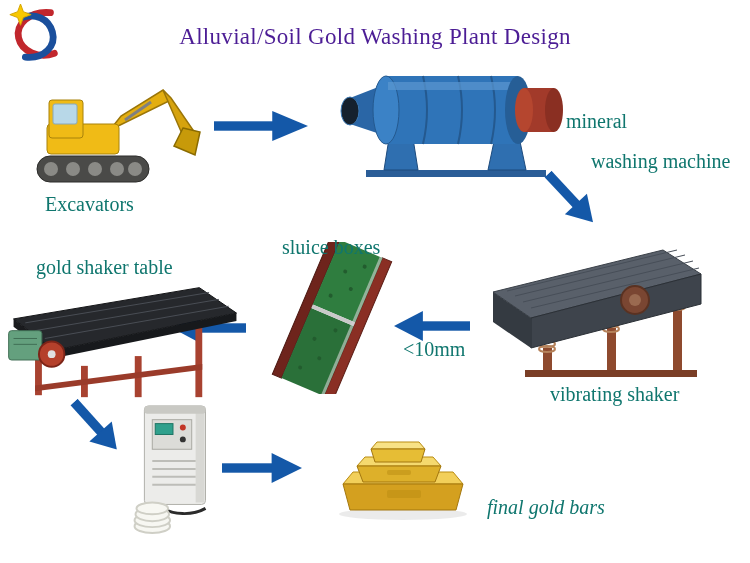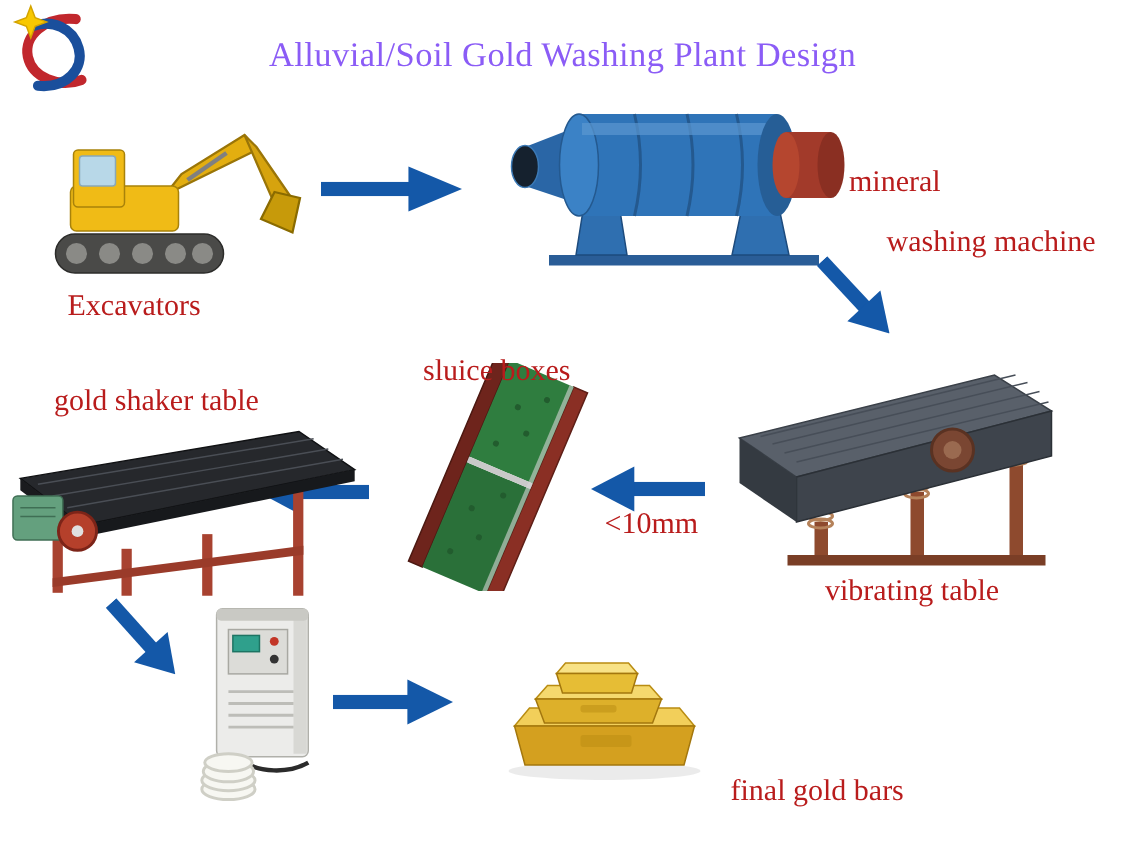--- a/index.html
+++ b/index.html
@@ -1,21 +1,21 @@
 <!DOCTYPE html>
 <html><head>
 <meta charset="utf-8">
 <style>
   * { margin:0; padding:0; box-sizing:border-box; }
   html,body { background:#ffffff; }
   body { font-family:"Liberation Serif", serif; color:#111; }
   #canvas { position:relative; width:750px; height:563px; background:#fff; overflow:hidden; }
   .title { position:absolute; left:0; top:24px; width:100%; text-align:center;
-           font-size:23px; letter-spacing:0.3px; color:#8b5cf6; }
-  .label { position:absolute; font-size:20px; color:#b91c1c; white-space:nowrap; }
+           font-size:23px; letter-spacing:0.3px; color:#4c1d95; }
+  .label { position:absolute; font-size:20px; color:#0f766e; white-space:nowrap; }
   svg.machine, svg.arrow, svg.logo { position:absolute; display:block; }
   .arrow { pointer-events:none; }
 </style>
 </head>
 <body>
 
 <div id="canvas">
 
   <div class="title">Alluvial/Soil Gold Washing Plant Design</div>
 
@@ -93,21 +93,21 @@
       <line x1="30" y1="74" x2="200" y2="33"></line>
       <line x1="22" y1="69" x2="192" y2="28"></line>
       <line x1="38" y1="80" x2="208" y2="39"></line>
       <line x1="46" y1="86" x2="214" y2="46"></line>
     </g>
     <polygon points="46,96 216,52 216,82 46,126" fill="#3e444c" stroke="#2b3036"></polygon>
     <polygon points="8,70 46,96 46,126 8,100" fill="#343a41"></polygon>
     <circle cx="150" cy="78" r="14" fill="#7a4632" stroke="#5a3222" stroke-width="2"></circle>
     <circle cx="150" cy="78" r="6" fill="#9a6a50"></circle>
   </svg>
-  <div class="label" style="left:550px; top:383px;">vibrating table</div>
+  <div class="label" style="left:550px; top:383px;">vibrating shaker</div>
 
   <svg class="arrow" style="left:394px; top:310px; transform:scaleX(-1);" width="76" height="32" viewBox="0 0 100 34" preserveAspectRatio="none">
     <rect x="0" y="12" width="64" height="10" fill="#1458a8"></rect>
     <polygon points="62,1 100,17 62,33" fill="#1458a8"></polygon>
   </svg>
   <div class="label" style="left:403px; top:338px;">&lt;10mm</div>
 
   <svg class="machine" style="left:260px; top:242px;" width="145" height="152" viewBox="0 0 145 152">
     <g transform="translate(72,76) rotate(113)">
       <rect x="-75" y="-33" width="150" height="10" fill="#8a2f24" stroke="#5e1f17"></rect>
@@ -202,15 +202,15 @@
 
     <polygon points="32,42 116,42 108,33 40,33" fill="#f5d96e" stroke="#b98c12"></polygon>
     <polygon points="32,42 116,42 110,58 38,58" fill="#ddb02a" stroke="#a3770e"></polygon>
 
     <polygon points="46,25 100,25 94,18 52,18" fill="#f8e286" stroke="#b98c12"></polygon>
     <polygon points="46,25 100,25 96,38 50,38" fill="#e6bd35" stroke="#a3770e"></polygon>
 
     <rect x="62" y="66" width="34" height="8" rx="2" fill="#b98c12" opacity="0.5"></rect>
     <rect x="62" y="46" width="24" height="5" rx="2" fill="#b98c12" opacity="0.5"></rect>
   </svg>
-  <div class="label" style="left:487px; top:516px;">final gold bars</div>
+  <div class="label" style="left:487px; top:496px;font-style:italic;">final gold bars</div>
 
 </div>
 
 </body></html>

